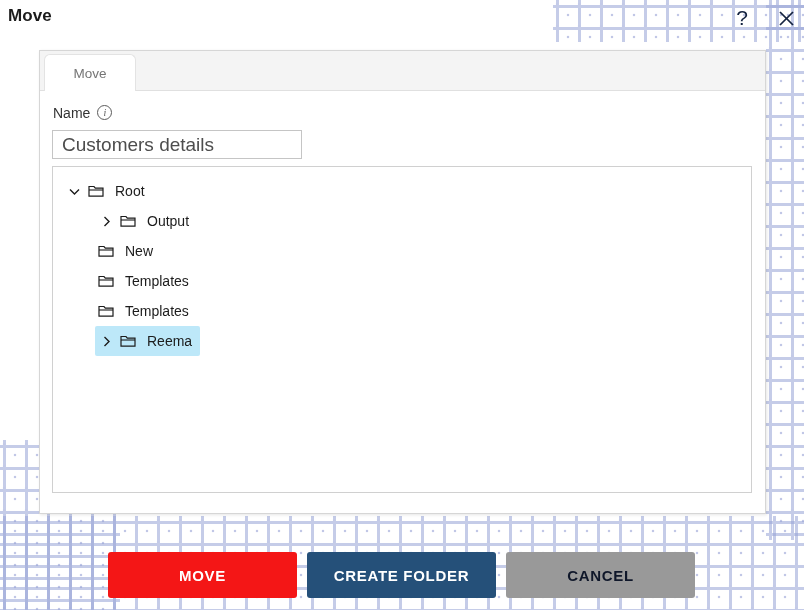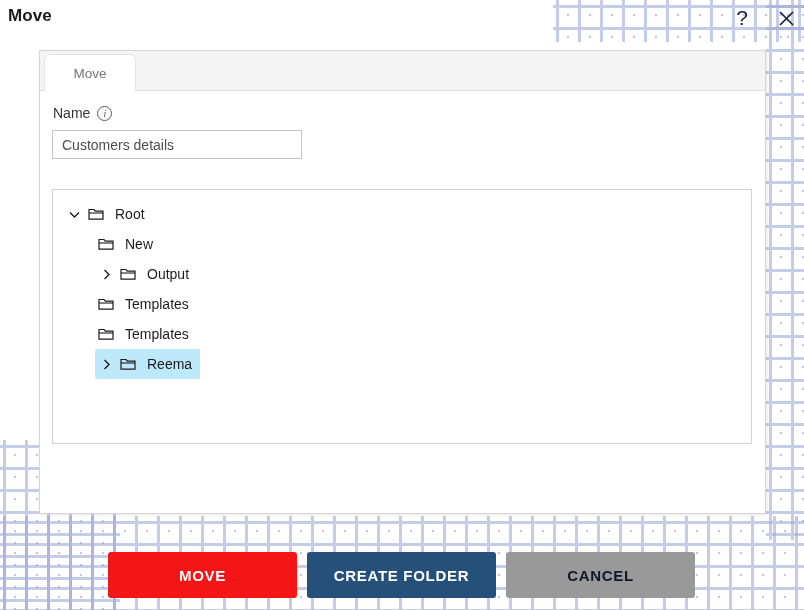--- a/index.html
+++ b/index.html
@@ -99,21 +99,21 @@
     border-top-right-radius: 6px;
     margin-bottom: -1px;
     min-width: 92px;
   }
 
   
   #dialog-body { padding: 14px 12px 0 12px; }
 
   #name-row {
     display: flex;
-    align-items: flex-end;
+    align-items: flex-start;
     gap: 7px;
     margin-left: 1px;
   }
   #name-label {
     font-size: 14px;
     color: #333;
   }
   #info-icon {
     width: 15px; height: 15px;
     border: 1.3px solid #5b5b5b;
@@ -124,32 +124,32 @@
     font-family: "Liberation Serif", serif;
     display: flex; align-items: center; justify-content: center;
     line-height: 1;
     cursor: pointer;
   }
 
   #name-input {
     margin-top: 9px;
     width: 250px; height: 29px;
     padding: 0 9px;
-    font-size: 14px;
+    font-size: 19px;
     color: #4d4d4d;
     font-family: "Liberation Sans", sans-serif;
     border: 1px solid #c5c5c5;
     background: #fff;
     outline: none;
   }
 
   
   #tree-box {
-    margin-top: 30px;
-    width: 700px; height: 255px;
+    margin-top: 7px;
+    width: 700px; height: 327px;
     border: 1px solid #d0d0d0;
     background: #fff;
     padding: 9px 0 0 0;
     overflow: auto;
   }
   .tree-node {
     display: flex;
     align-items: center;
     height: 30px;
     font-size: 14px;
@@ -247,42 +247,42 @@
         <span class="folder">
           <svg width="16" height="14" viewBox="0 0 16 14">
               <path d="M1 2.5h5l1.3 1.6H15v8H1z" fill="none" stroke="#1c1c1c" stroke-width="1.2"></path>
               <line x1="1" y1="6" x2="15" y2="6" stroke="#1c1c1c" stroke-width="1.1"></line>
             </svg>
         </span>
         <span class="node-label">Root</span>
       </div>
 
       <div class="tree-node" style="margin-left:42px">
-        <span class="folder">
-          <svg width="16" height="14" viewBox="0 0 16 14">
-              <path d="M1 2.5h5l1.3 1.6H15v8H1z" fill="none" stroke="#1c1c1c" stroke-width="1.2"></path>
-              <line x1="1" y1="6" x2="15" y2="6" stroke="#1c1c1c" stroke-width="1.1"></line>
-            </svg>
-        </span>
-        <span class="node-label">New</span>
-      </div>
-
-      <div class="tree-node" style="margin-left:42px">
         <span class="chev">
           <svg width="13" height="13" viewBox="0 0 13 13">
               <polyline points="4.5,2 9,6.5 4.5,11" fill="none" stroke="#1c1c1c" stroke-width="1.4"></polyline>
             </svg>
         </span>
         <span class="folder">
           <svg width="16" height="14" viewBox="0 0 16 14">
               <path d="M1 2.5h5l1.3 1.6H15v8H1z" fill="none" stroke="#1c1c1c" stroke-width="1.2"></path>
               <line x1="1" y1="6" x2="15" y2="6" stroke="#1c1c1c" stroke-width="1.1"></line>
             </svg>
         </span>
         <span class="node-label">Output</span>
+      </div>
+
+      <div class="tree-node" style="margin-left:42px">
+        <span class="folder">
+          <svg width="16" height="14" viewBox="0 0 16 14">
+              <path d="M1 2.5h5l1.3 1.6H15v8H1z" fill="none" stroke="#1c1c1c" stroke-width="1.2"></path>
+              <line x1="1" y1="6" x2="15" y2="6" stroke="#1c1c1c" stroke-width="1.1"></line>
+            </svg>
+        </span>
+        <span class="node-label">New</span>
       </div>
 
       <div class="tree-node" style="margin-left:42px">
         <span class="folder">
           <svg width="16" height="14" viewBox="0 0 16 14">
               <path d="M1 2.5h5l1.3 1.6H15v8H1z" fill="none" stroke="#1c1c1c" stroke-width="1.2"></path>
               <line x1="1" y1="6" x2="15" y2="6" stroke="#1c1c1c" stroke-width="1.1"></line>
             </svg>
         </span>
         <span class="node-label">Templates</span>

